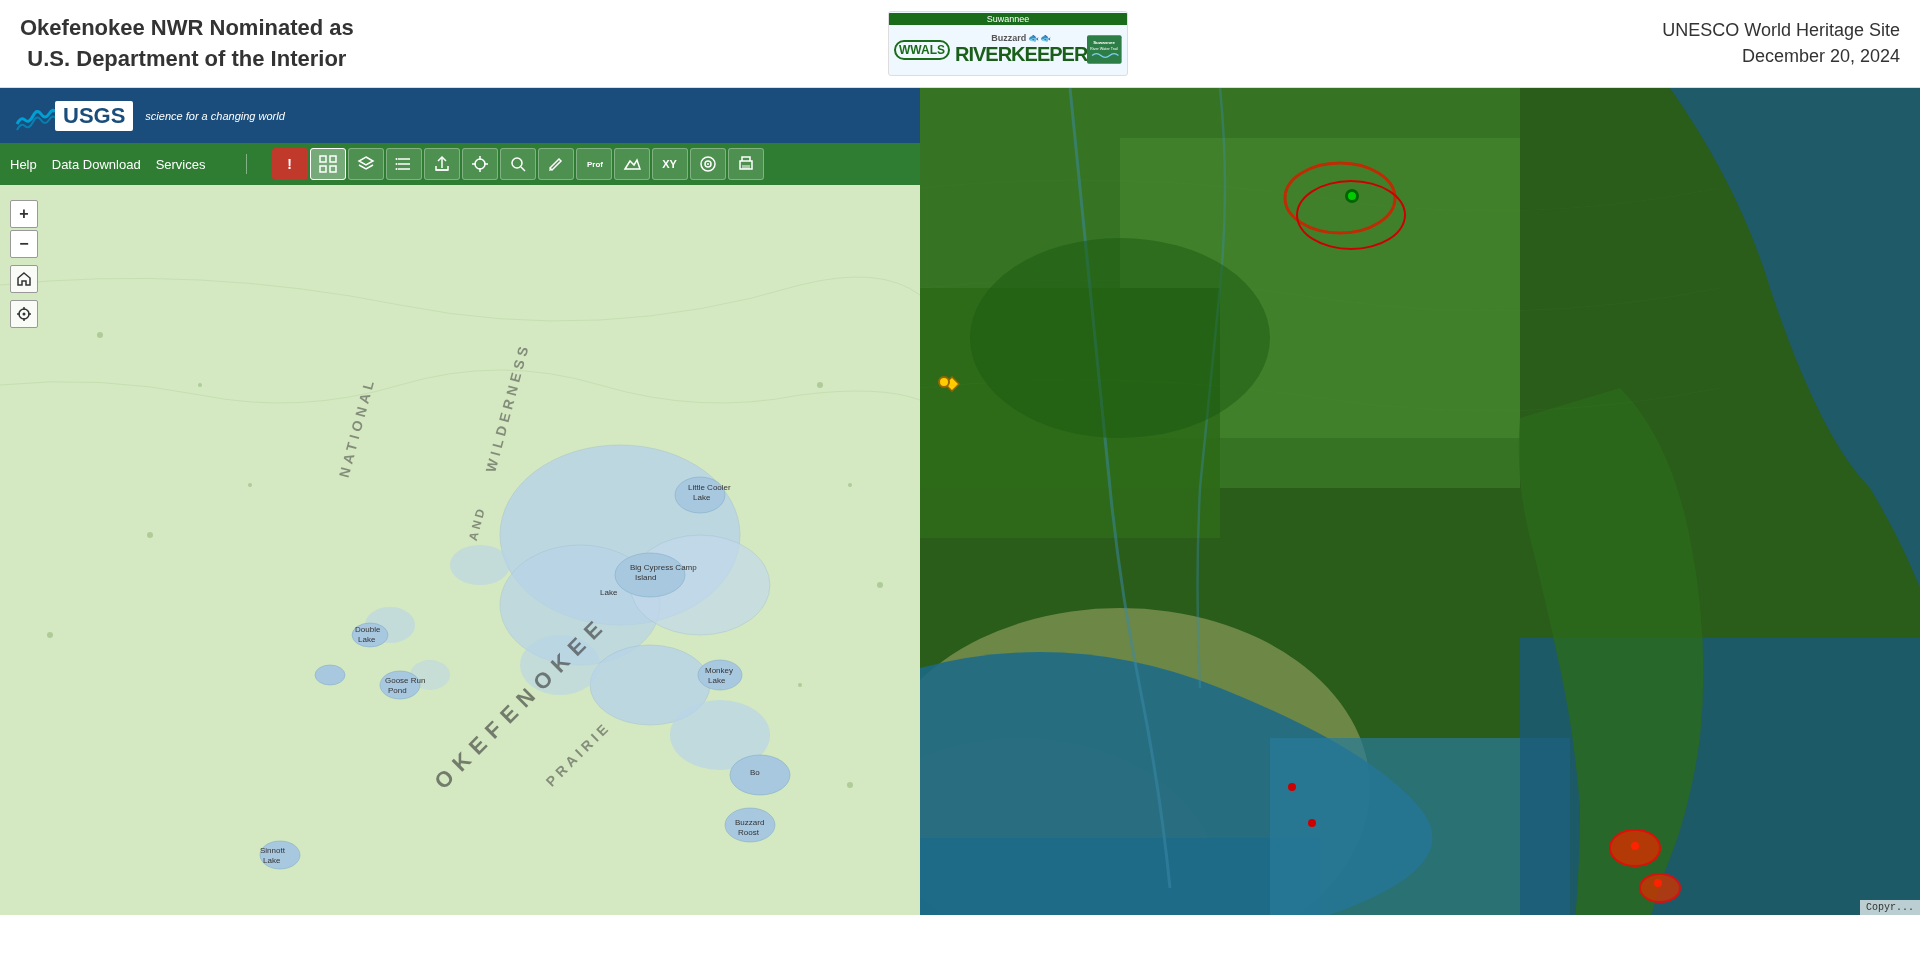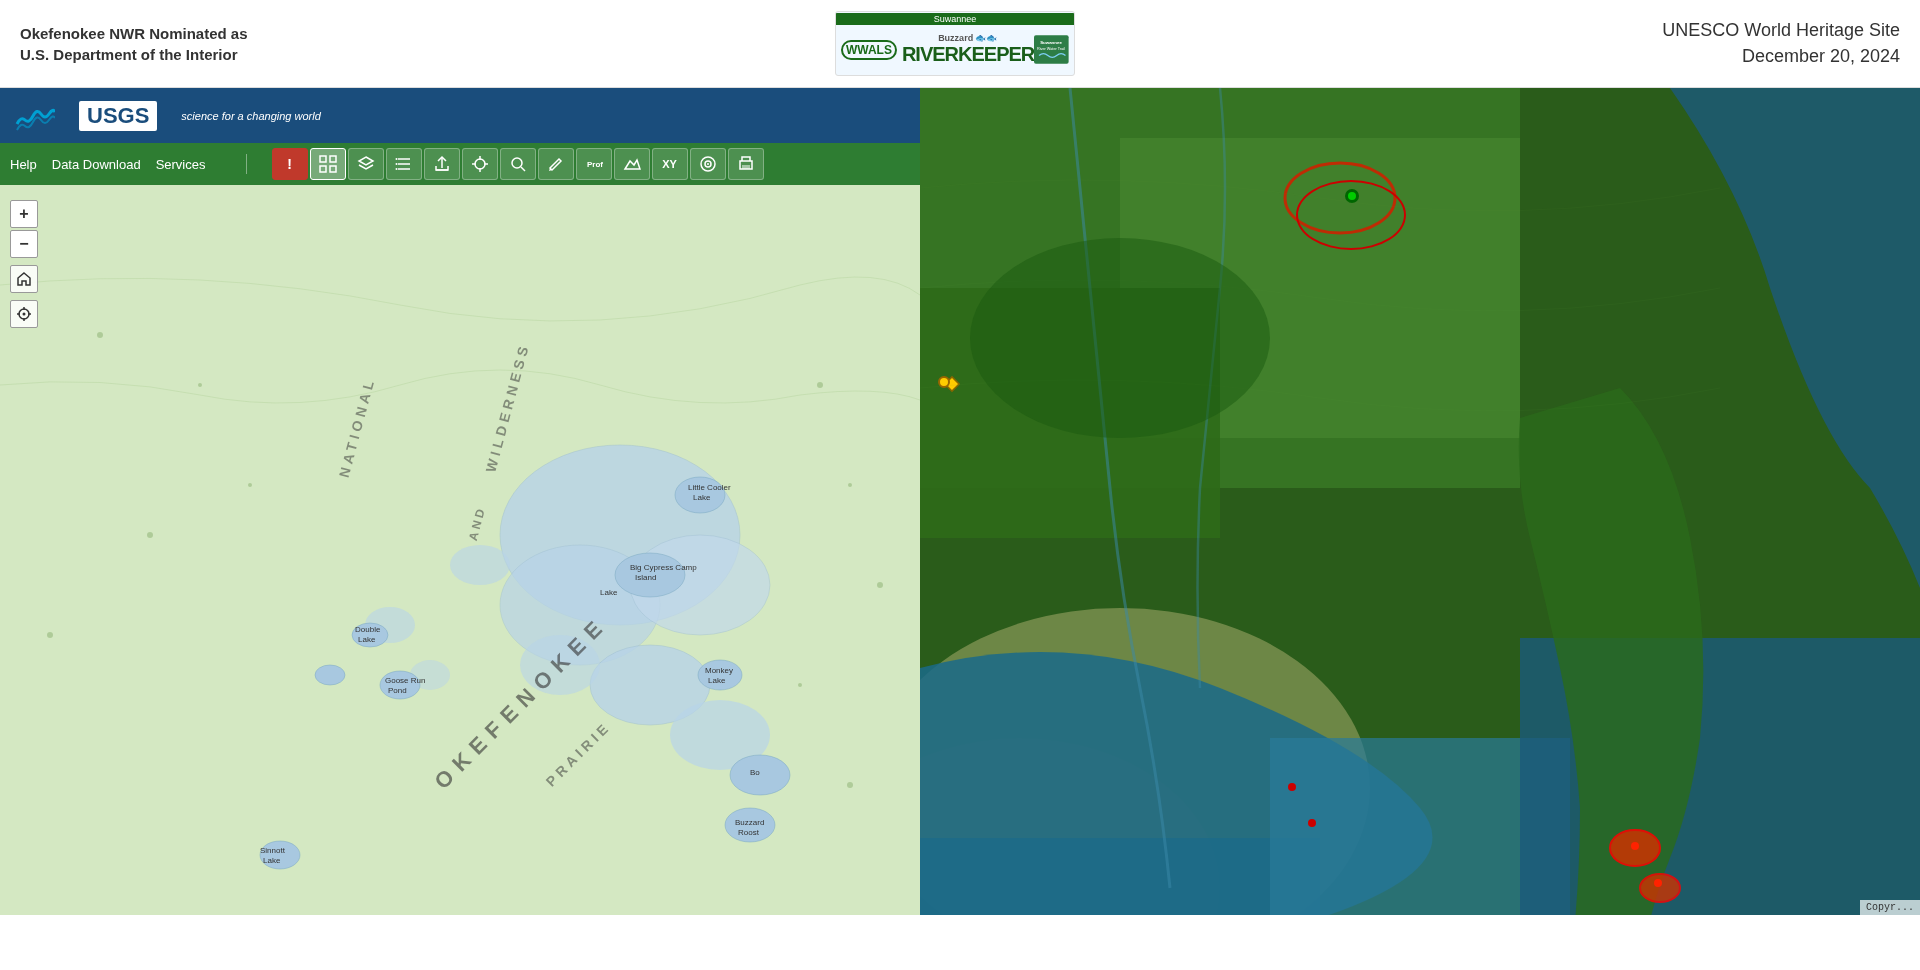--- a/index.html
+++ b/index.html
@@ -10,24 +10,25 @@
       width: 100%;
       height: 88px;
       background: #fff;
       display: flex;
       align-items: center;
       justify-content: space-between;
       padding: 0 20px;
       border-bottom: 1px solid #ddd;
     }
     #banner-left {
-      font-size: 15px;
+      font-size: 22px;
       font-weight: bold;
       color: #333;
       line-height: 1.4;
+      text-align: center;
     }
     #banner-center {
       display: flex;
       align-items: center;
     }
     #banner-right {
       font-size: 18px;
       color: #333;
       text-align: right;
       line-height: 1.4;
@@ -38,38 +39,39 @@
       width: 100%;
       height: 55px;
       background: #1a4d7c;
       display: flex;
       align-items: center;
       padding: 0 15px;
     }
     #usgs-logo {
       display: flex;
       align-items: center;
-      gap: 24px;
+      gap: 0;
       text-align: center;
     }
     .usgs-logo-box {
       background: #fff;
       padding: 4px 8px;
       border-radius: 2px;
     }
     .usgs-logo-text {
       color: #1a4d7c;
       font-size: 22px;
       font-weight: bold;
       line-height: 1;
     }
     .usgs-tagline {
       color: #fff;
       font-size: 11px;
       font-style: italic;
+      margin-left: 12px;
     }
 
     
     #toolbar {
       width: 920px;
       height: 42px;
       background: #2e7d32;
       display: flex;
       align-items: center;
       padding: 0 10px;

